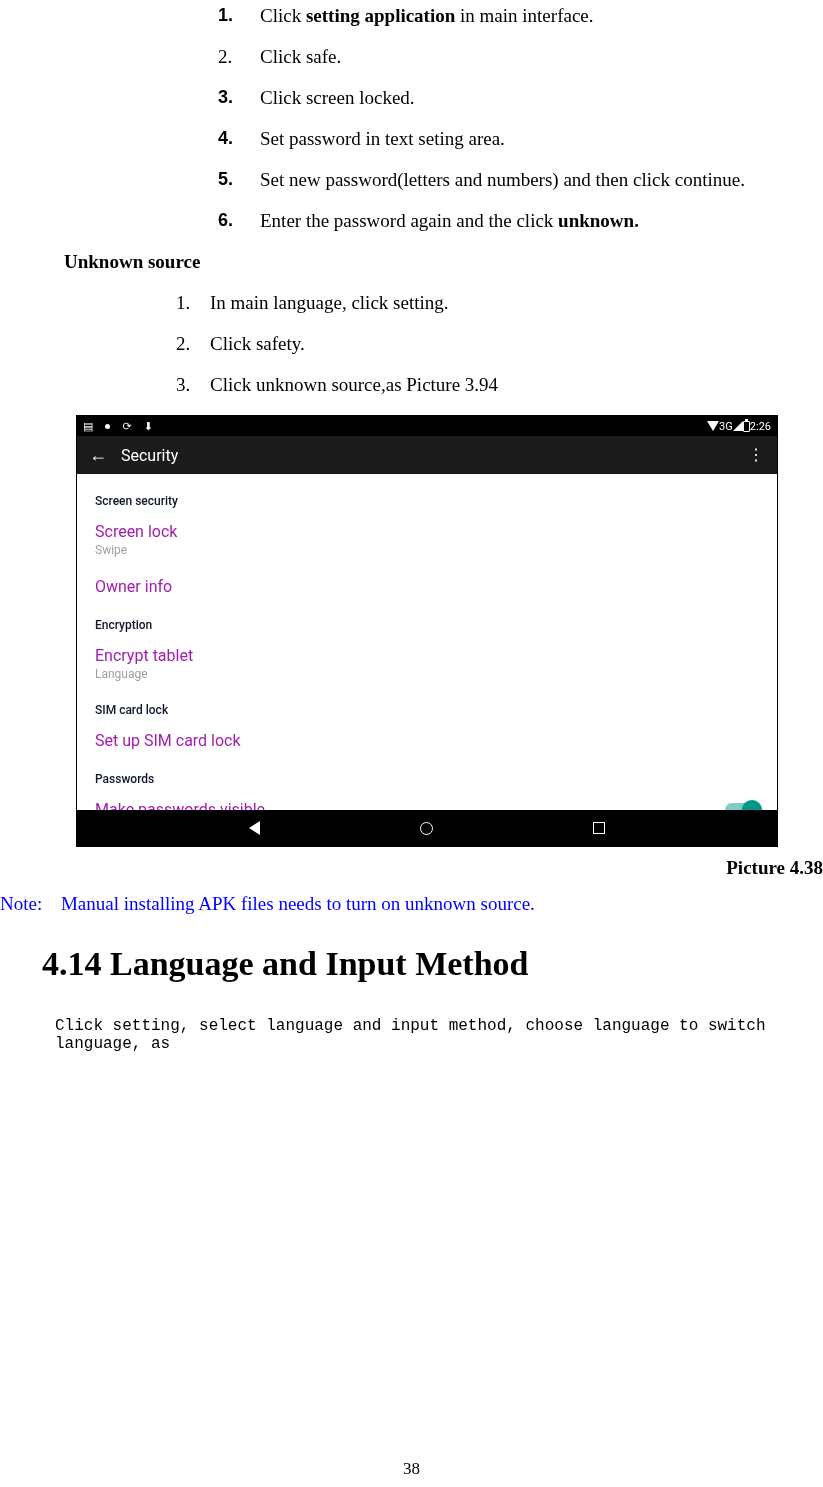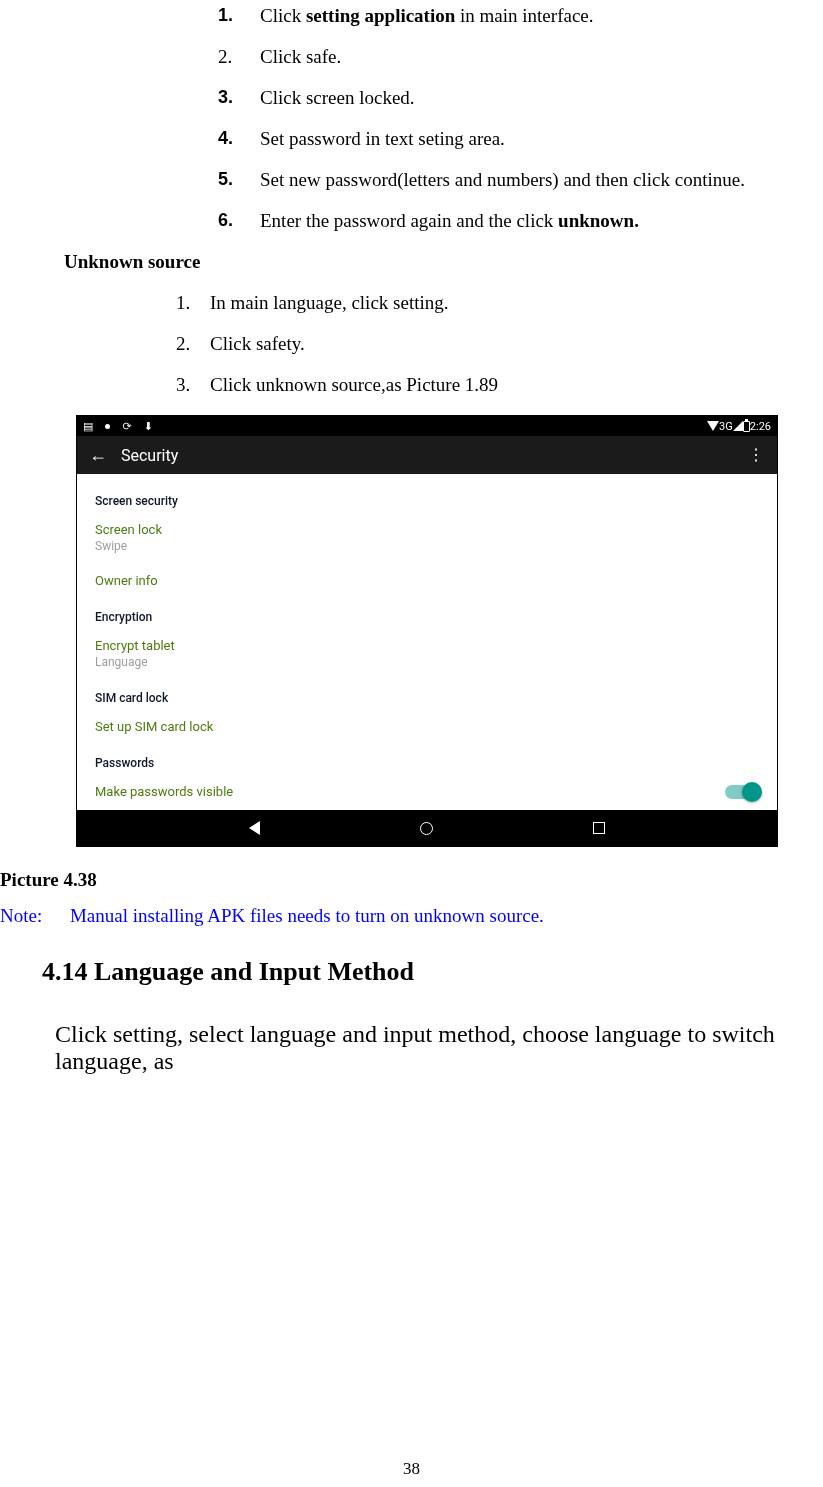--- a/index.html
+++ b/index.html
@@ -97,21 +97,21 @@
     .section-head {
       color: #0f172a;
       font-weight: 500;
       font-size: 12px;
       margin-top: 12px;
       margin-bottom: 4px;
     }
     .item {
       padding: 10px 0;
     }
-    .item .primary { color: #4d7c0f; font-size: 13px; }
+    .item .primary { color: #a21caf; font-size: 16px; }
     .item .secondary { color: #9e9e9e; font-size: 12px; margin-top: 2px; }
     .row-flex { display: flex; align-items: center; justify-content: space-between; gap: 24px; }
     .toggle-on {
       width: 34px; height: 14px; background: #80cbc4; border-radius: 10px; position: relative;
     }
     .toggle-on::after {
       content: ''; position: absolute; right: -3px; top: -3px; width: 20px; height: 20px; border-radius: 50%; background: #009688; box-shadow: 0 1px 3px rgba(0,0,0,0.3);
     }
     .navbar {
       height: 36px;
@@ -119,41 +119,42 @@
       display: flex;
       align-items: center;
       justify-content: center;
       gap: 160px;
     }
     .nav-back { width: 0; height: 0; border-top: 7px solid transparent; border-bottom: 7px solid transparent; border-right: 11px solid #fff; }
     .nav-home { width: 13px; height: 13px; border: 1.5px solid #fff; border-radius: 50%; }
     .nav-recent { width: 12px; height: 12px; border: 1.5px solid #fff; }
 
     .caption {
-      text-align: left;
+      text-align: right;
       font-weight: bold;
-      margin-top: 22px;
+      margin-top: 10px;
       margin-bottom: 14px;
     }
     .note {
       color: #0000ff;
       margin-left: 0px;
       margin-bottom: 30px;
       font-size: 19px;
     }
-    .note .lbl { margin-right: 23px; }
+    .note .lbl { margin-right: 14px; }
     .h2 {
       font-weight: bold;
-      font-size: 26px;
+      font-size: 34px;
       margin-left: 42px;
       margin-bottom: 34px;
     }
     .body-p {
       margin-left: 55px;
-      font-size: 24px;
+      font-size: 16px;
+      font-family: Liberation Mono, monospace;
     }
     .pagenum {
       position: absolute;
       bottom: 8px;
       width: 100%;
       text-align: center;
       font-size: 17px;
     }
   </style>
 </head>
@@ -194,21 +195,21 @@
       <li>
         <span class="num">1.</span>
         <span>In main language, click setting.</span>
       </li>
       <li>
         <span class="num">2.</span>
         <span>Click safety.</span>
       </li>
       <li>
         <span class="num">3.</span>
-        <span>Click unknown source,as Picture 1.89</span>
+        <span>Click unknown source,as Picture 3.94</span>
       </li>
     </ul>
 
   <div class="shot-wrap">
     <div class="shot">
       <div class="statusbar">
         <div class="status-left">
           <span>▤</span>
           <span class="dot"></span>
           <span>⟳</span>

